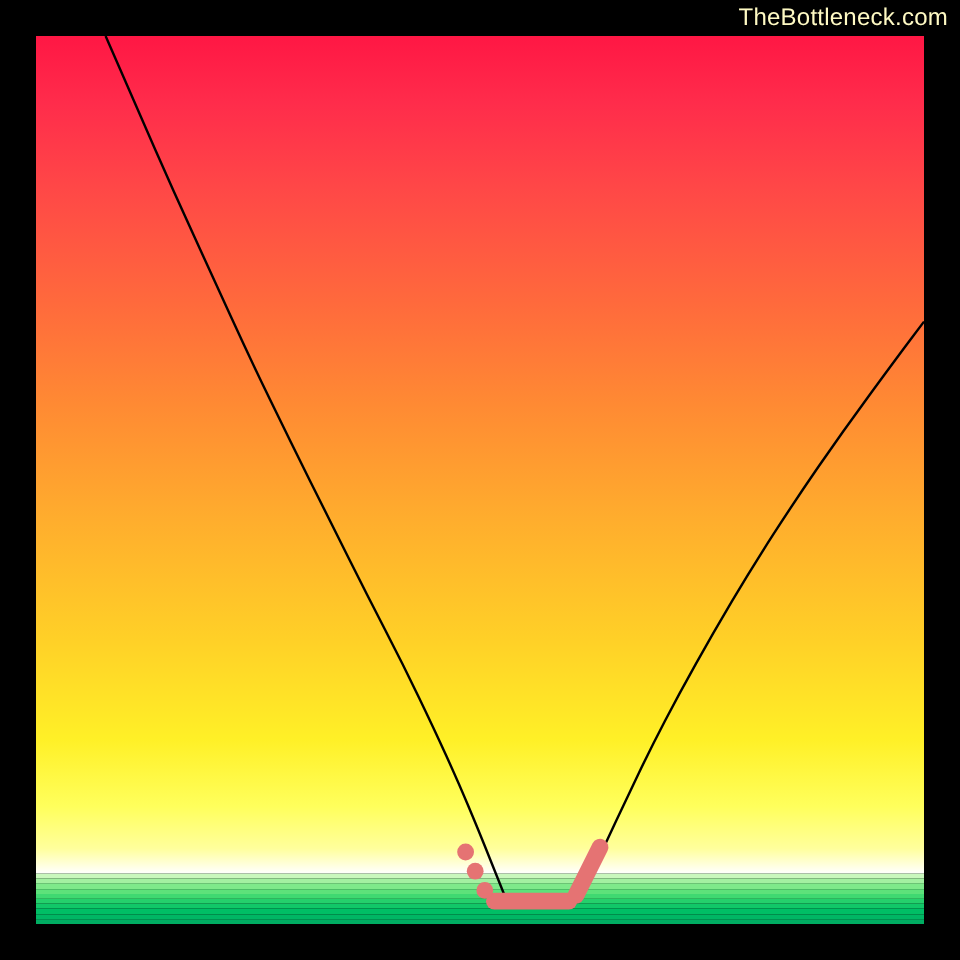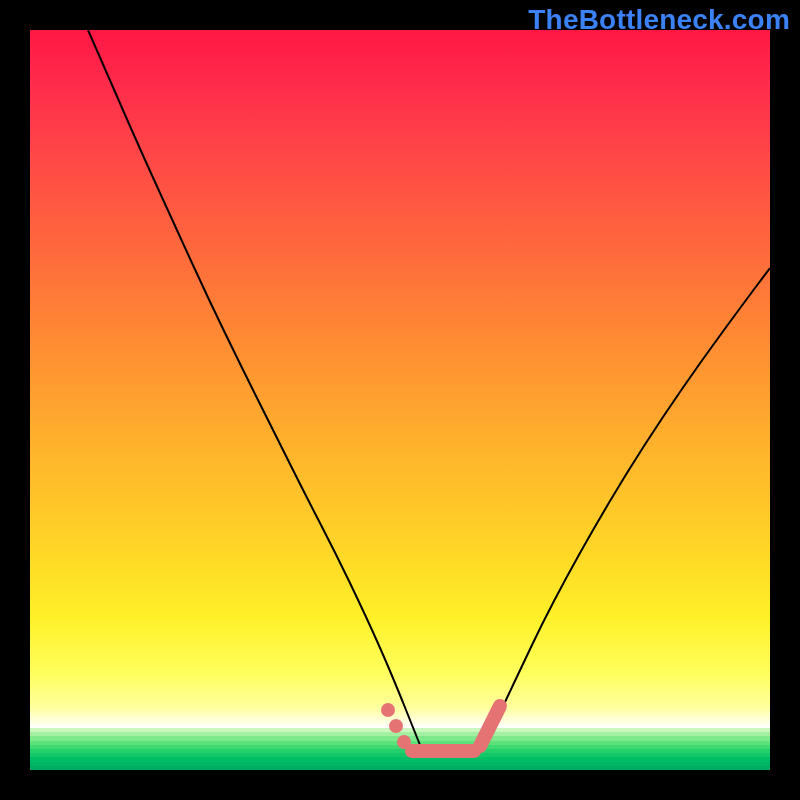--- a/index.html
+++ b/index.html
@@ -56,23 +56,23 @@
     display: flex;
     flex-direction: column;
   }
   .greens > div {
     width: 100%;
   }
   .watermark {
     position: absolute;
     top: 4px;
     right: 10px;
-    color: #3b82f6;
-    font-size: 28px;
-    font-weight: 700;
+    color: #fef9c3;
+    font-size: 20px;
+    font-weight: 400;
     letter-spacing: 0.2px;
   }
   svg.curves {
     position: absolute;
     left: 0; top: 0;
     width: 100%;
     height: 100%;
     overflow: visible;
   }
   .curve-main {

